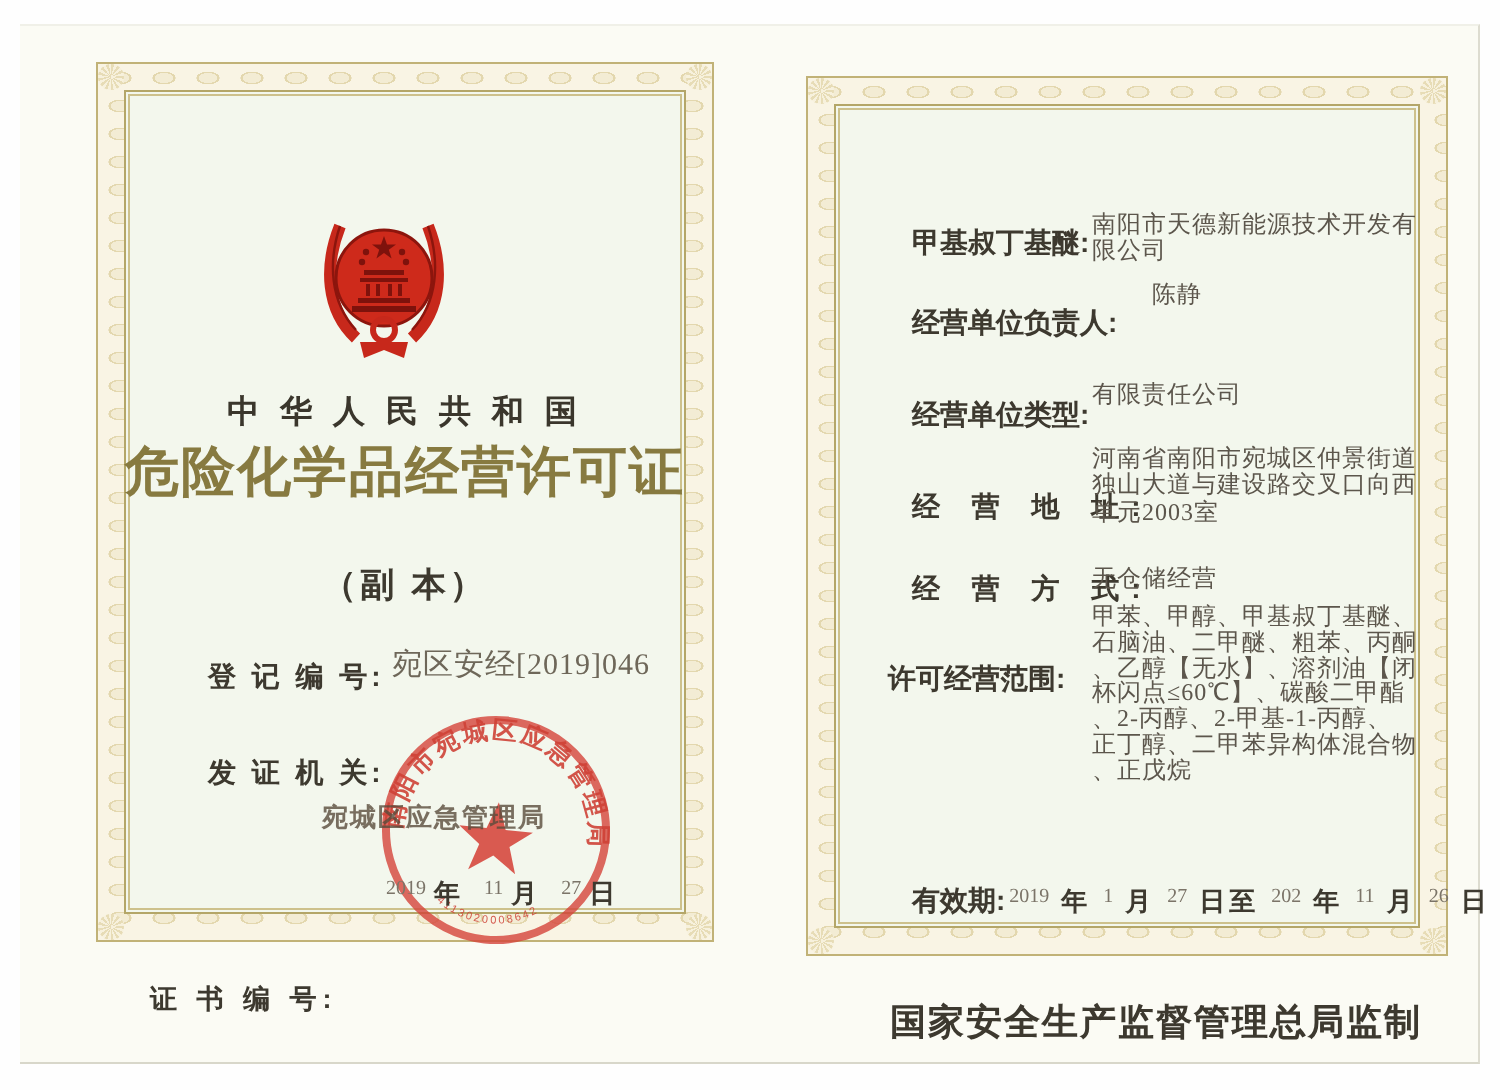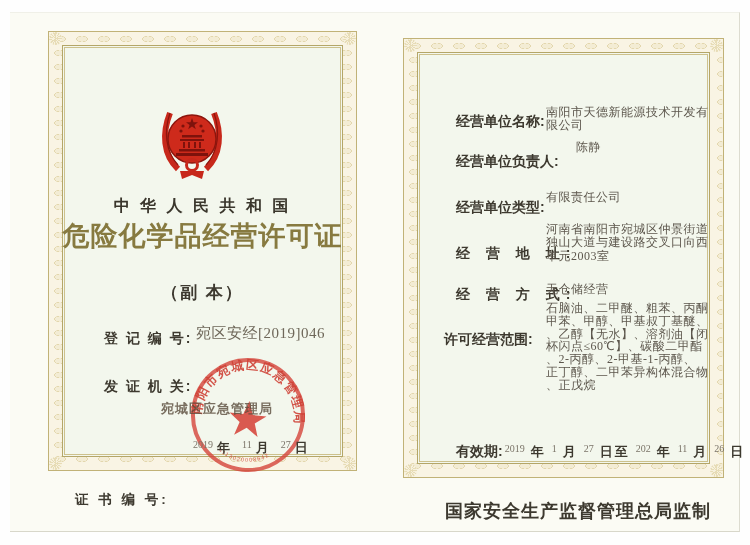--- a/index.html
+++ b/index.html
@@ -131,21 +131,21 @@
 
   <div data-name="certificate-no-label">证 书 编 号:</div>
 
   <div class="frame" data-name="certificate-right-page">
     <div class="rosette tl" data-name="corner-rosette-icon"></div>
     <div class="rosette tr" data-name="corner-rosette-icon"></div>
     <div class="rosette bl" data-name="corner-rosette-icon"></div>
     <div class="rosette br" data-name="corner-rosette-icon"></div>
     <div class="inner" data-name="right-page-inner-panel"></div>
 
-    <div class="lbl" data-name="label-company-name">经营单位名称:</div>
+    <div class="lbl" data-name="label-company-name">甲基叔丁基醚:</div>
     <div class="val" data-name="value-company-name">
       <span data-name="company-name-line">南阳市天德新能源技术开发有</span>
       <span data-name="company-name-line">限公司</span>
     </div>
 
     <div class="lbl" data-name="label-person-in-charge">经营单位负责人:</div>
     <div class="val" data-name="value-person-in-charge">
       <span data-name="person-in-charge-name">陈静</span>
     </div>
 
@@ -161,22 +161,22 @@
       <span data-name="address-line">单元2003室</span>
     </div>
 
     <div class="lbl" data-name="label-business-mode">经 营 方 式:</div>
     <div class="val" data-name="value-business-mode">
       <span data-name="business-mode-value">无仓储经营</span>
     </div>
 
     <div class="lbl" data-name="label-licensed-scope">许可经营范围:</div>
     <div class="val" data-name="value-licensed-scope">
+      <span data-name="scope-line">甲苯、甲醇、甲基叔丁基醚、</span>
       <span data-name="scope-line">石脑油、二甲醚、粗苯、丙酮</span>
-      <span data-name="scope-line">甲苯、甲醇、甲基叔丁基醚、</span>
       <span data-name="scope-line">、乙醇【无水】、溶剂油【闭</span>
       <span data-name="scope-line">杯闪点≤60℃】、碳酸二甲酯</span>
       <span data-name="scope-line">、2-丙醇、2-甲基-1-丙醇、</span>
       <span data-name="scope-line">正丁醇、二甲苯异构体混合物</span>
       <span data-name="scope-line">、正戊烷</span>
     </div>
 
     <div data-name="validity-line">
       <span class="lbl" style="position:static" data-name="validity-label">有效期:</span><span class="typed" data-name="validity-start-year">2019</span><span class="unit" data-name="unit">年</span><span class="typed" data-name="validity-start-month">1</span><span class="unit" data-name="unit">月</span><span class="typed" data-name="validity-start-day">27</span><span class="unit" data-name="unit">日至</span><span class="typed" data-name="validity-end-year">202</span><span class="unit" data-name="unit">年</span><span class="typed" data-name="validity-end-month">11</span><span class="unit" data-name="unit">月</span><span class="typed" data-name="validity-end-day">26</span><span class="unit" data-name="unit">日</span>
     </div>

